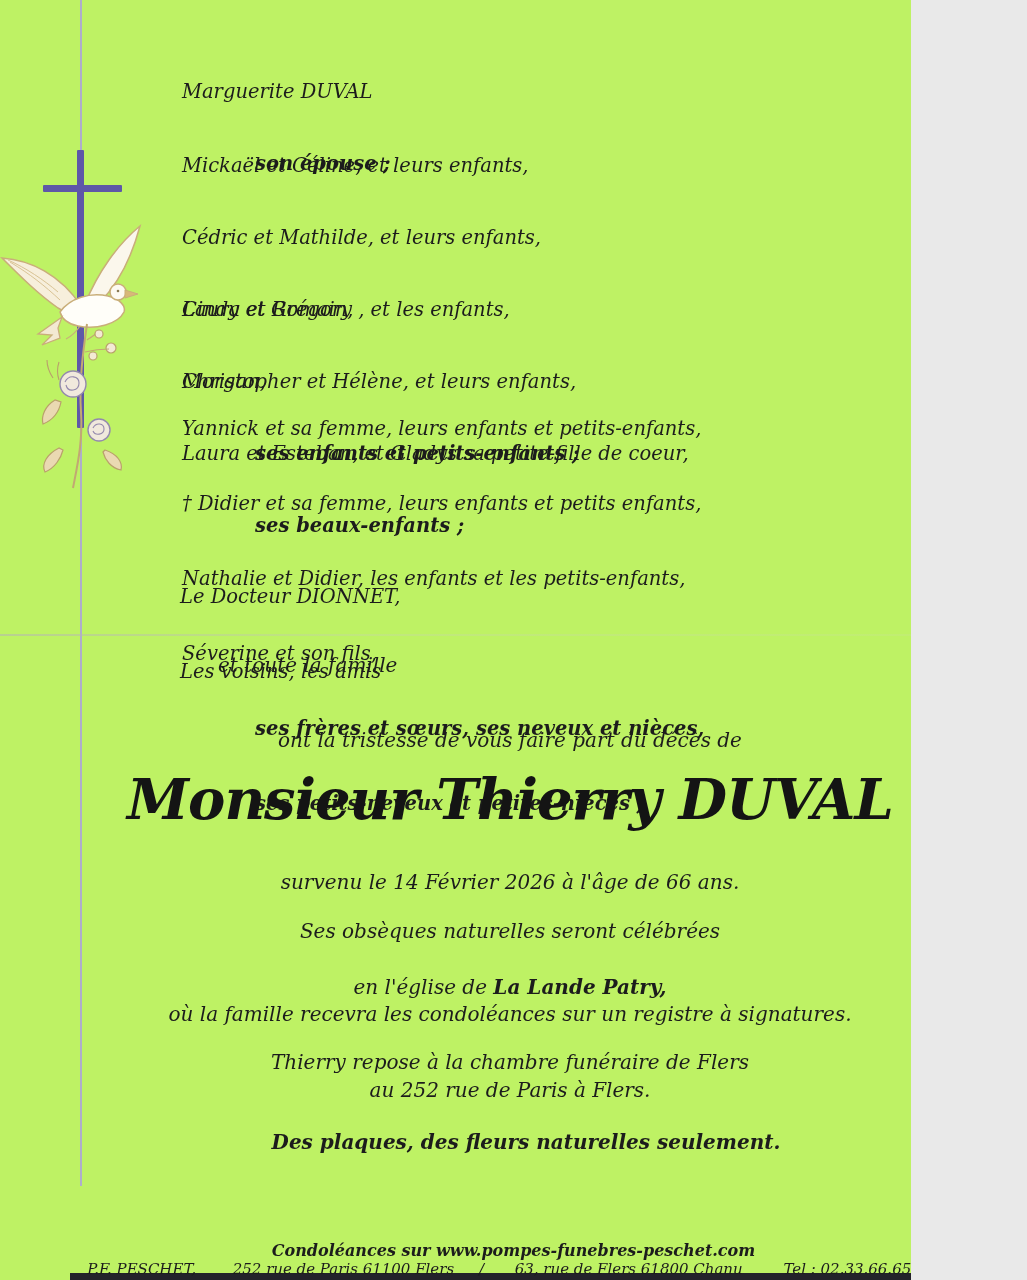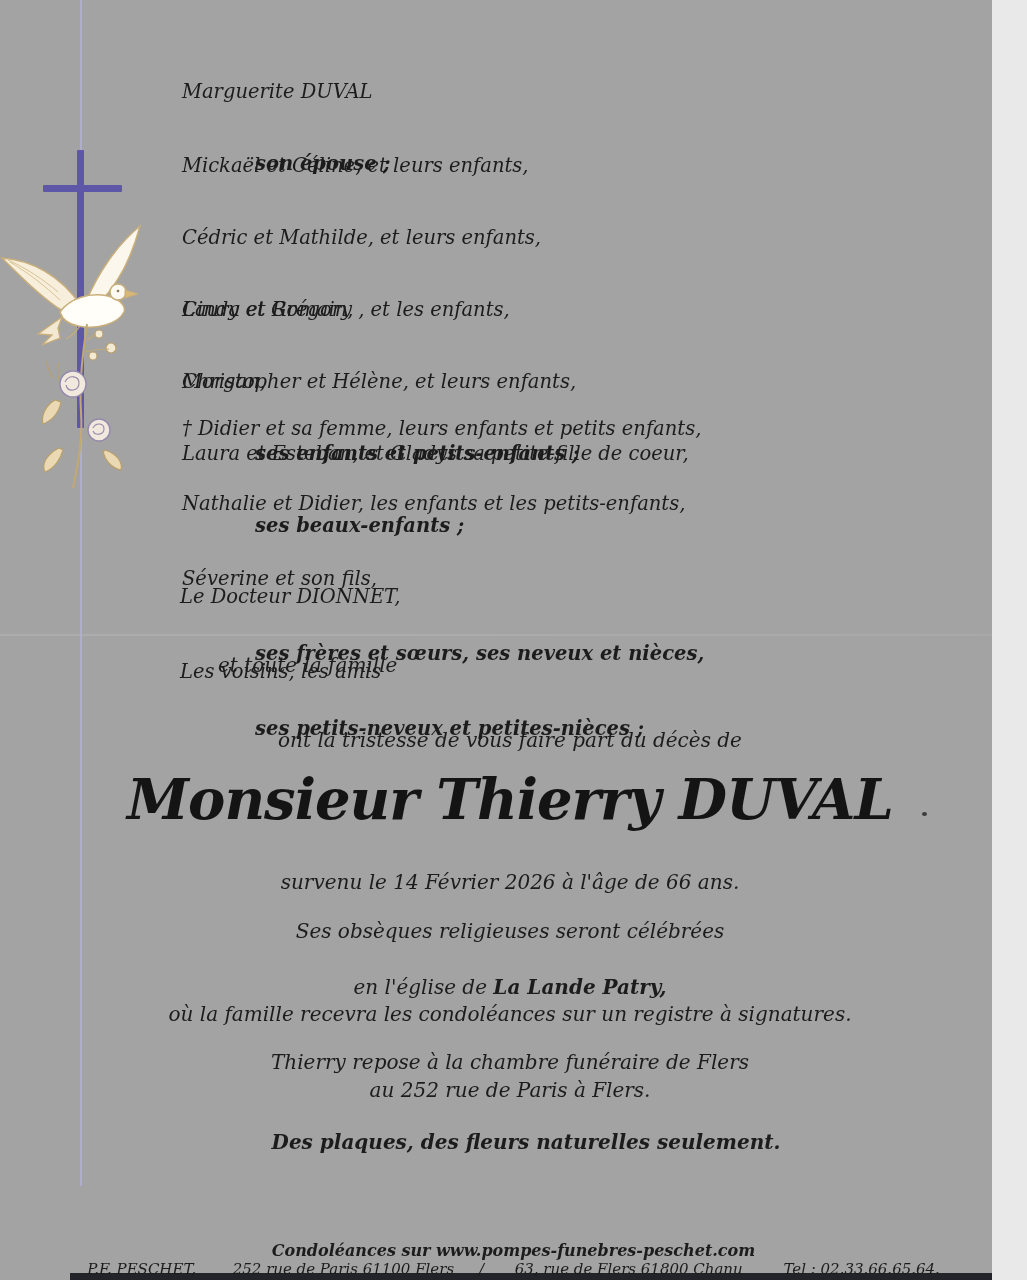--- a/index.html
+++ b/index.html
@@ -1,18 +1,18 @@
 <!DOCTYPE html>
 <html><head>
 <meta charset="utf-8">
 <style>
   html,body { margin:0; padding:0; background:#e9e9e9; }
   #page {
-    position:relative; width:992px; height:1280px;
-    background:#a3a3a3; overflow:hidden;
+    position:relative; width:911px; height:1280px;
+    background:#bef264; overflow:hidden;
     font-family:"DejaVu Serif","Liberation Serif",serif;
     color:#1c1c1c;
   }
   .txt { position:absolute; font-style:italic; font-size:19.5px; line-height:24px; white-space:pre; }
   .b   { font-weight:bold; }
   .indent { margin-left:73px; }
   
   #thin-line  { position:absolute; left:80px; top:0; width:2px; height:1186px; background:#aeaecb; }
   #cross-v    { position:absolute; left:77px; top:150px; width:7px; height:278px; background:#5e57a8; border-radius:1px; }
   #cross-h    { position:absolute; left:43px; top:185px; width:79px; height:7px; background:#5e57a8; border-radius:1px; }
@@ -94,41 +94,42 @@
   </div>
 
   <div class="txt" style="left:182px; top:250px;">
     <div>Cindy et Grégory , et les enfants,</div>
     <div>Morgan,</div>
     <div>Laura et Esteban, et Gladys sa petite-fille de coeur,</div>
     <div class="b indent">ses beaux-enfants ;</div>
   </div>
 
   <div class="txt" style="left:182px; top:366px; line-height:25px;">
+    <div>Yannick et sa femme, leurs enfants et petits-enfants,</div>
     <div>† Didier et sa femme, leurs enfants et petits enfants,</div>
     <div>Nathalie et Didier, les enfants et les petits-enfants,</div>
     <div>Séverine et son fils,</div>
     <div class="b indent">ses frères et sœurs, ses neveux et nièces,</div>
     <div class="b indent">ses petits-neveux et petites-nièces ;</div>
   </div>
 
   <div class="txt" style="left:180px; top:534px; line-height:25px;">
     <div>Le Docteur DIONNET,</div>
     <div>Les voisins, les amis</div>
   </div>
 
   <div class="txt" style="left:218px; top:653px; font-size:20px;">et toute la famille</div>
 
   <div class="announce" style="top:727px;">ont la tristesse de vous faire part du décès de</div>
 
   <div id="deceased-name">Monsieur Thierry DUVAL</div>
 
   <div class="announce" style="top:869px;">survenu le 14 Février 2026 à l'âge de 66 ans.</div>
 
-  <div class="announce" style="top:918px;">Ses obsèques religieuses seront célébrées</div>
+  <div class="announce" style="top:918px;">Ses obsèques naturelles seront célébrées</div>
   <div class="announce" style="top:974px;"><span>en l'église de </span><span class="b">La Lande Patry,</span></div>
   <div class="announce" style="top:1001px;">où la famille recevra les condoléances sur un registre à signatures.</div>
 
   <div class="announce" style="top:1049px;">Thierry repose à la chambre funéraire de Flers</div>
   <div class="announce" style="top:1077px;">au 252 rue de Paris à Flers.</div>
 
   <div class="announce b" style="top:1129px;margin-left:16px;">Des plaques, des fleurs naturelles seulement.</div>
 
   <div class="footer" id="footer-line1">Condoléances sur www.pompes-funebres-peschet.com</div>
   <div class="footer" id="footer-line2">

